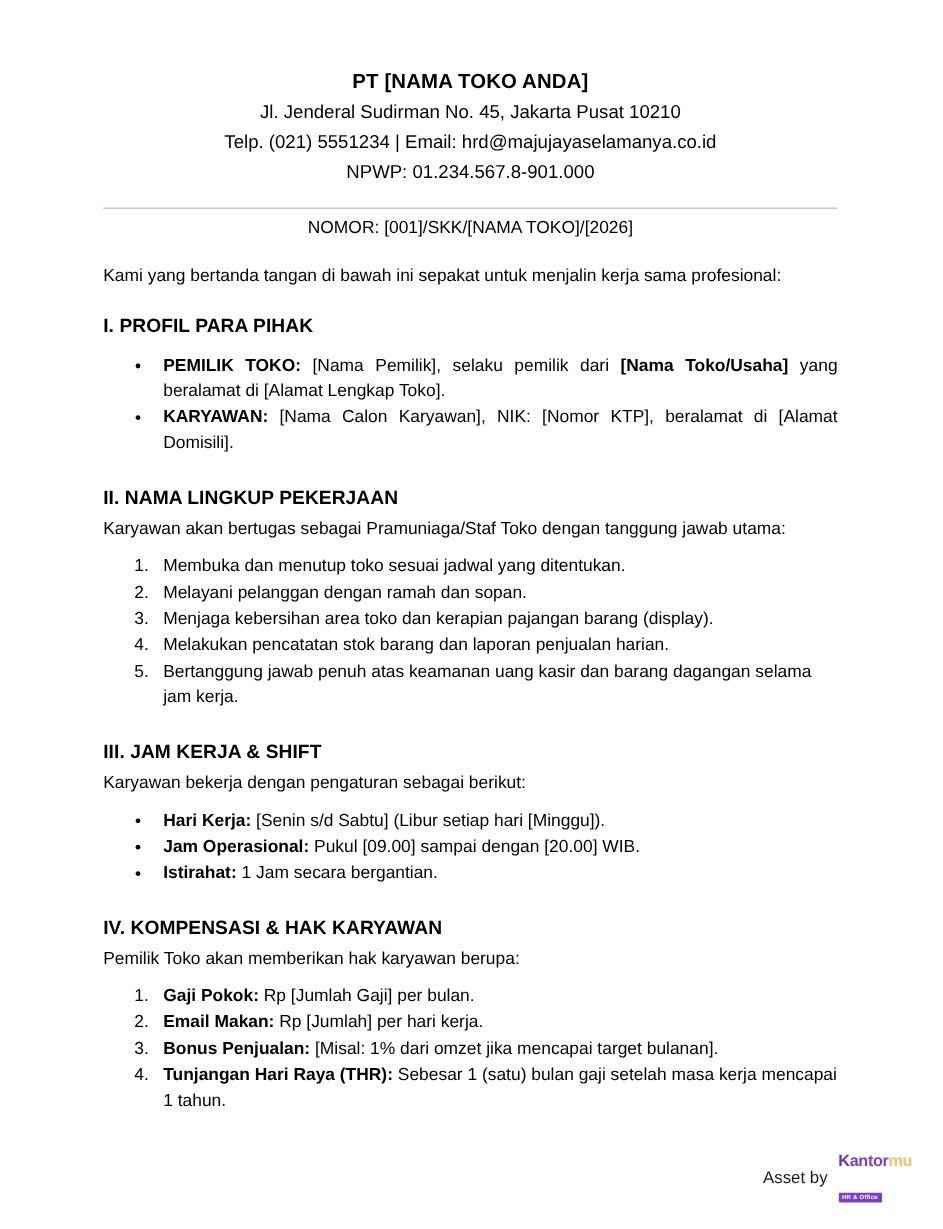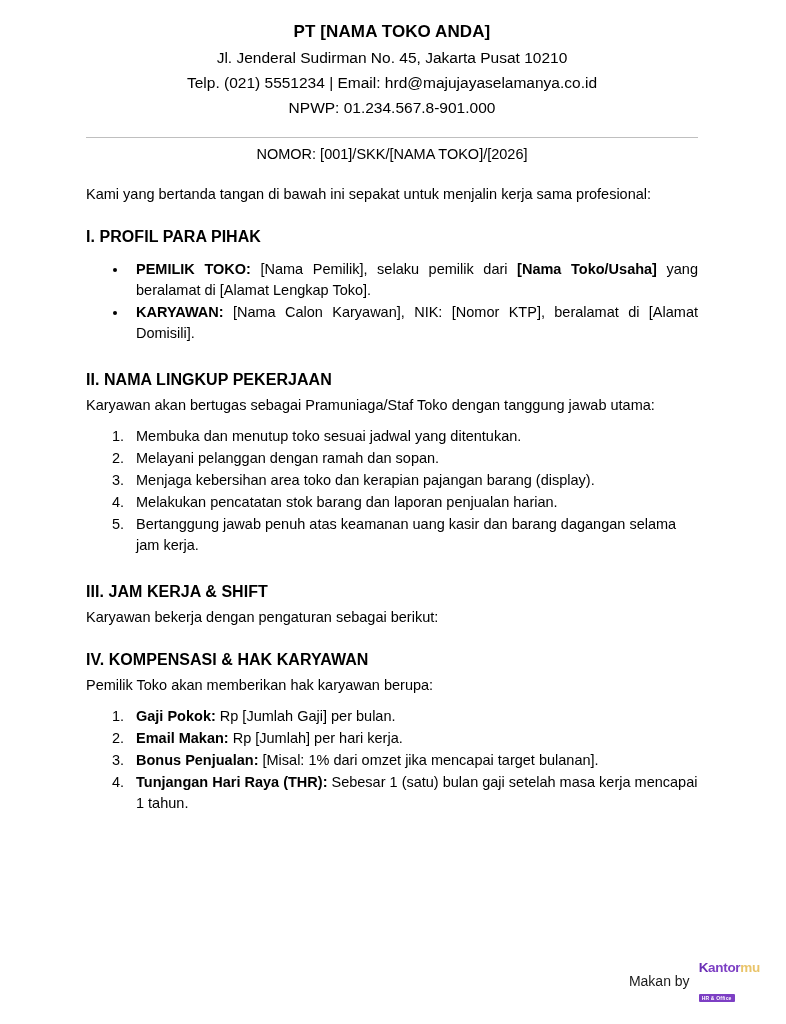--- a/index.html
+++ b/index.html
@@ -20,21 +20,21 @@
   .content {
     position: absolute;
     left: 86px;
     top: 0;
     width: 612px;
   }
 
   
   .letterhead {
     text-align: center;
-    padding-top: 20px;
+    padding-top: 56px;
   }
   .lh-company {
     font-size: 17px;
     font-weight: bold;
     letter-spacing: 0.1px;
     line-height: 1.45;
   }
   .lh-line {
     font-size: 15.5px;
     font-weight: normal;
@@ -169,32 +169,37 @@
     <ol class="doc-list">
       <li>Membuka dan menutup toko sesuai jadwal yang ditentukan.</li>
       <li>Melayani pelanggan dengan ramah dan sopan.</li>
       <li>Menjaga kebersihan area toko dan kerapian pajangan barang (display).</li>
       <li>Melakukan pencatatan stok barang dan laporan penjualan harian.</li>
       <li>Bertanggung jawab penuh atas keamanan uang kasir dan barang dagangan selama jam kerja.</li>
     </ol>
 
     <div class="section-heading">III. JAM KERJA &amp; SHIFT</div>
     <div class="section-intro">Karyawan bekerja dengan pengaturan sebagai berikut:</div>
+    <ul class="doc-list">
+      <li><b>Hari Kerja:</b><span> [Senin s/d Sabtu] (Libur setiap hari [Minggu]).</span></li>
+      <li><b>Jam Operasional:</b><span> Pukul [09.00] sampai dengan [20.00] WIB.</span></li>
+      <li><b>Istirahat:</b><span> 1 Jam secara bergantian.</span></li>
+    </ul>
 
     <div class="section-heading">IV. KOMPENSASI &amp; HAK KARYAWAN</div>
     <div class="section-intro">Pemilik Toko akan memberikan hak karyawan berupa:</div>
     <ol class="doc-list">
       <li><b>Gaji Pokok:</b><span> Rp [Jumlah Gaji] per bulan.</span></li>
       <li><b>Email Makan:</b><span> Rp [Jumlah] per hari kerja.</span></li>
       <li><b>Bonus Penjualan:</b><span> [Misal: 1% dari omzet jika mencapai target bulanan].</span></li>
       <li><b>Tunjangan Hari Raya (THR):</b><span> Sebesar 1 (satu) bulan gaji setelah masa kerja mencapai 1 tahun.</span></li>
     </ol>
 
   </div>
 
   <div class="footer">
-    <span class="footer-label">Makan by</span>
+    <span class="footer-label">Asset by</span>
     <span class="brand">
       <span class="brand-top"><span class="brand-k">K</span><span class="brand-antor">antor</span><span class="brand-mu">mu</span></span>
       <span class="brand-badge">HR &amp; Office</span>
     </span>
   </div>
 </div>
 
 </body></html>

